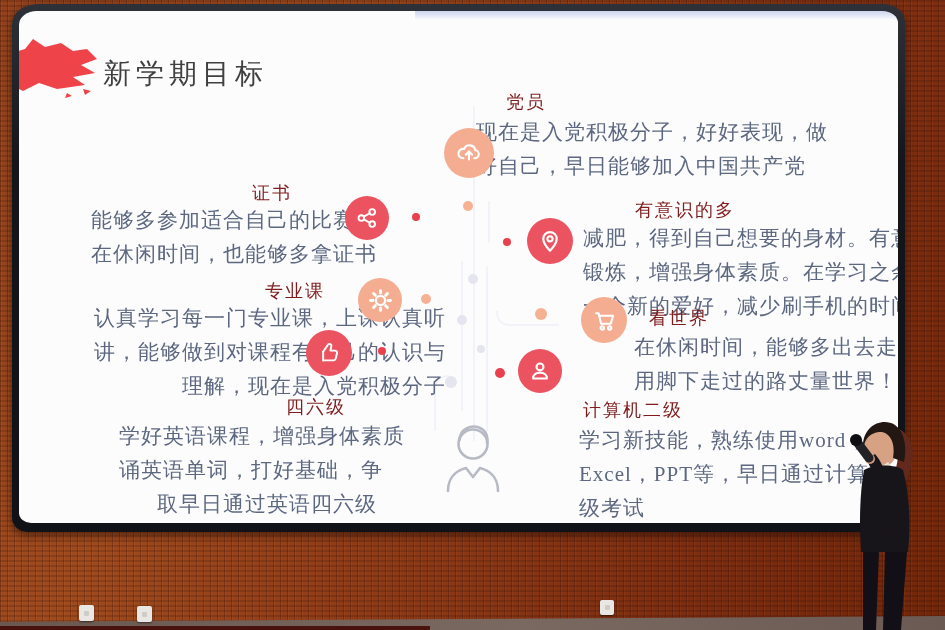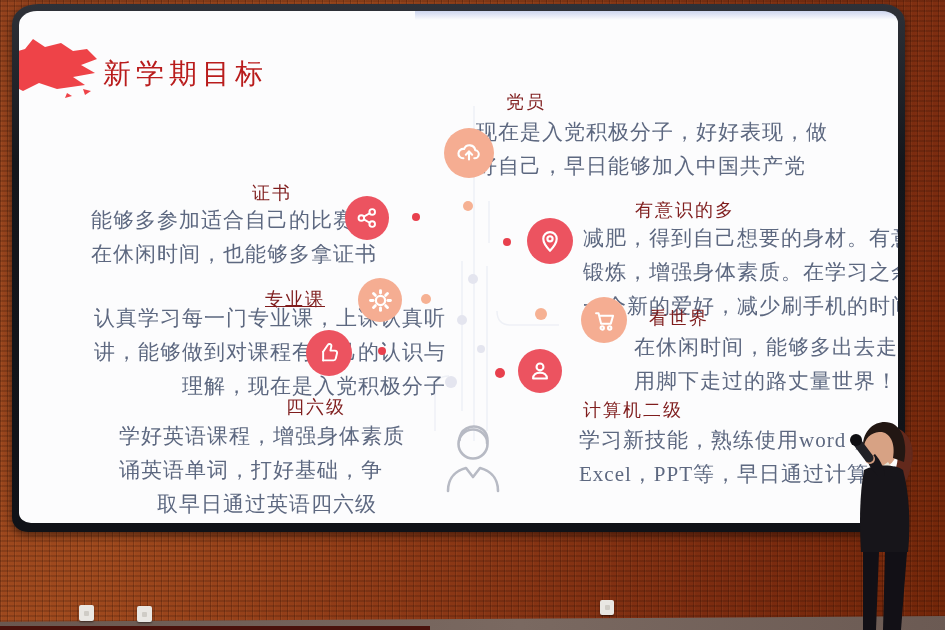--- a/index.html
+++ b/index.html
@@ -18,21 +18,21 @@
   .outlet{position:absolute;background:#e9e7e3;border-radius:2px;box-shadow:0 1px 2px rgba(0,0,0,.5);z-index:2;}
   .outlet::after{content:"";position:absolute;left:50%;top:50%;width:5px;height:5px;margin:-2.5px;background:#cfccc6;border-radius:1px;}
   .screen{position:absolute;left:12px;top:4px;width:893px;height:528px;z-index:3;
     background:linear-gradient(180deg,#2e3138,#14161b 30%,#101217);
     border-radius:26px 22px 14px 16px / 20px 18px 12px 14px;
     box-shadow:0 3px 8px rgba(0,0,0,.5);}
   .screen-face{position:absolute;left:7px;top:7px;right:7px;bottom:9px;background:#fcfcfd;
     border-radius:18px 16px 10px 12px / 14px 12px 8px 10px;overflow:hidden;}
   .screen-glare{position:absolute;top:0;left:45%;right:0;height:9px;
     background:linear-gradient(180deg,rgba(80,110,200,.28),rgba(80,110,200,0));}
-  .slide-title{position:absolute;left:84px;top:44px;font-size:28px;letter-spacing:5px;color:#b91c1c;}
+  .slide-title{position:absolute;left:84px;top:44px;font-size:28px;letter-spacing:5px;color:#404040;}
   .sec-h{position:absolute;font-size:18px;letter-spacing:2px;color:#7f1d1d;white-space:nowrap;}
   .sec-b{position:absolute;font-size:21px;color:#5d6880;letter-spacing:1px;}
   .sec-b div{line-height:34px;white-space:nowrap;}
   .ta-r{text-align:right;}
   .icf{position:absolute;border-radius:50%;display:flex;align-items:center;justify-content:center;}
   .ic-red{background:#ec5360;}
   .ic-salmon{background:#f5ad92;}
   .icf svg{stroke:#ffffff;fill:none;stroke-linecap:round;stroke-linejoin:round;}
   .dot{position:absolute;border-radius:50%;}
   .dr{background:#e8404d;} .ds{background:#f6b193;} .dl{background:#e4e5ef;}
@@ -83,21 +83,21 @@
       <div>在休闲时间，也能够多拿证书</div>
     </div>
 
     <div class="sec-h" style="left:616px;top:187px;">有意识的多</div>
     <div class="sec-b" style="left:564px;top:210px;width:360px;">
       <div>减肥，得到自己想要的身材。有意识的多</div>
       <div>锻炼，增强身体素质。在学习之余，找到</div>
       <div>一个新的爱好，减少刷手机的时间</div>
     </div>
 
-    <div class="sec-h" style="left:246px;top:276px;text-decoration:underline;">专业课</div>
+    <div class="sec-h" style="left:246px;top:268px;">专业课</div>
     <div class="sec-b ta-r" style="left:15px;top:290px;width:412px;">
       <div>认真学习每一门专业课，上课认真听</div>
       <div>讲，能够做到对课程有自己的认识与</div>
       <div>理解，现在是入党积极分子</div>
     </div>
 
     <div class="sec-h" style="left:630px;top:295px;">看世界</div>
     <div class="sec-b" style="left:615px;top:319px;width:300px;">
       <div>在休闲时间，能够多出去走走，</div>
       <div>用脚下走过的路丈量世界！</div>
@@ -107,20 +107,21 @@
     <div class="sec-b ta-r" style="left:100px;top:408px;width:258px;">
       <div>学好英语课程，增强身体素质</div>
       <div>诵英语单词，打好基础，争</div>
       <div>取早日通过英语四六级</div>
     </div>
 
     <div class="sec-h" style="left:564px;top:387px;">计算机二级</div>
     <div class="sec-b" style="left:560px;top:412px;width:340px;">
       <div>学习新技能，熟练使用word，</div>
       <div>Excel，PPT等，早日通过计算机二</div>
+      <div>级考试</div>
     </div>
 
     <div class="icf ic-salmon" style="left:425px;top:117px;width:50px;height:50px;">
       <svg width="28" height="28" viewBox="0 0 24 24" stroke-width="1.8">
         <path d="M7.2,16.5 a4,4 0 1 1 0.6,-7.9 a5,5 0 0 1 9.6,1.1 a3.4,3.4 0 0 1 -0.9,6.8"></path>
         <path d="M12,17.5 L12,11"></path>
           <path d="M9.3,13.4 L12,10.7 L14.7,13.4"></path>
       </svg>
     </div>
     <div class="icf ic-red" style="left:326px;top:185px;width:44px;height:44px;">

